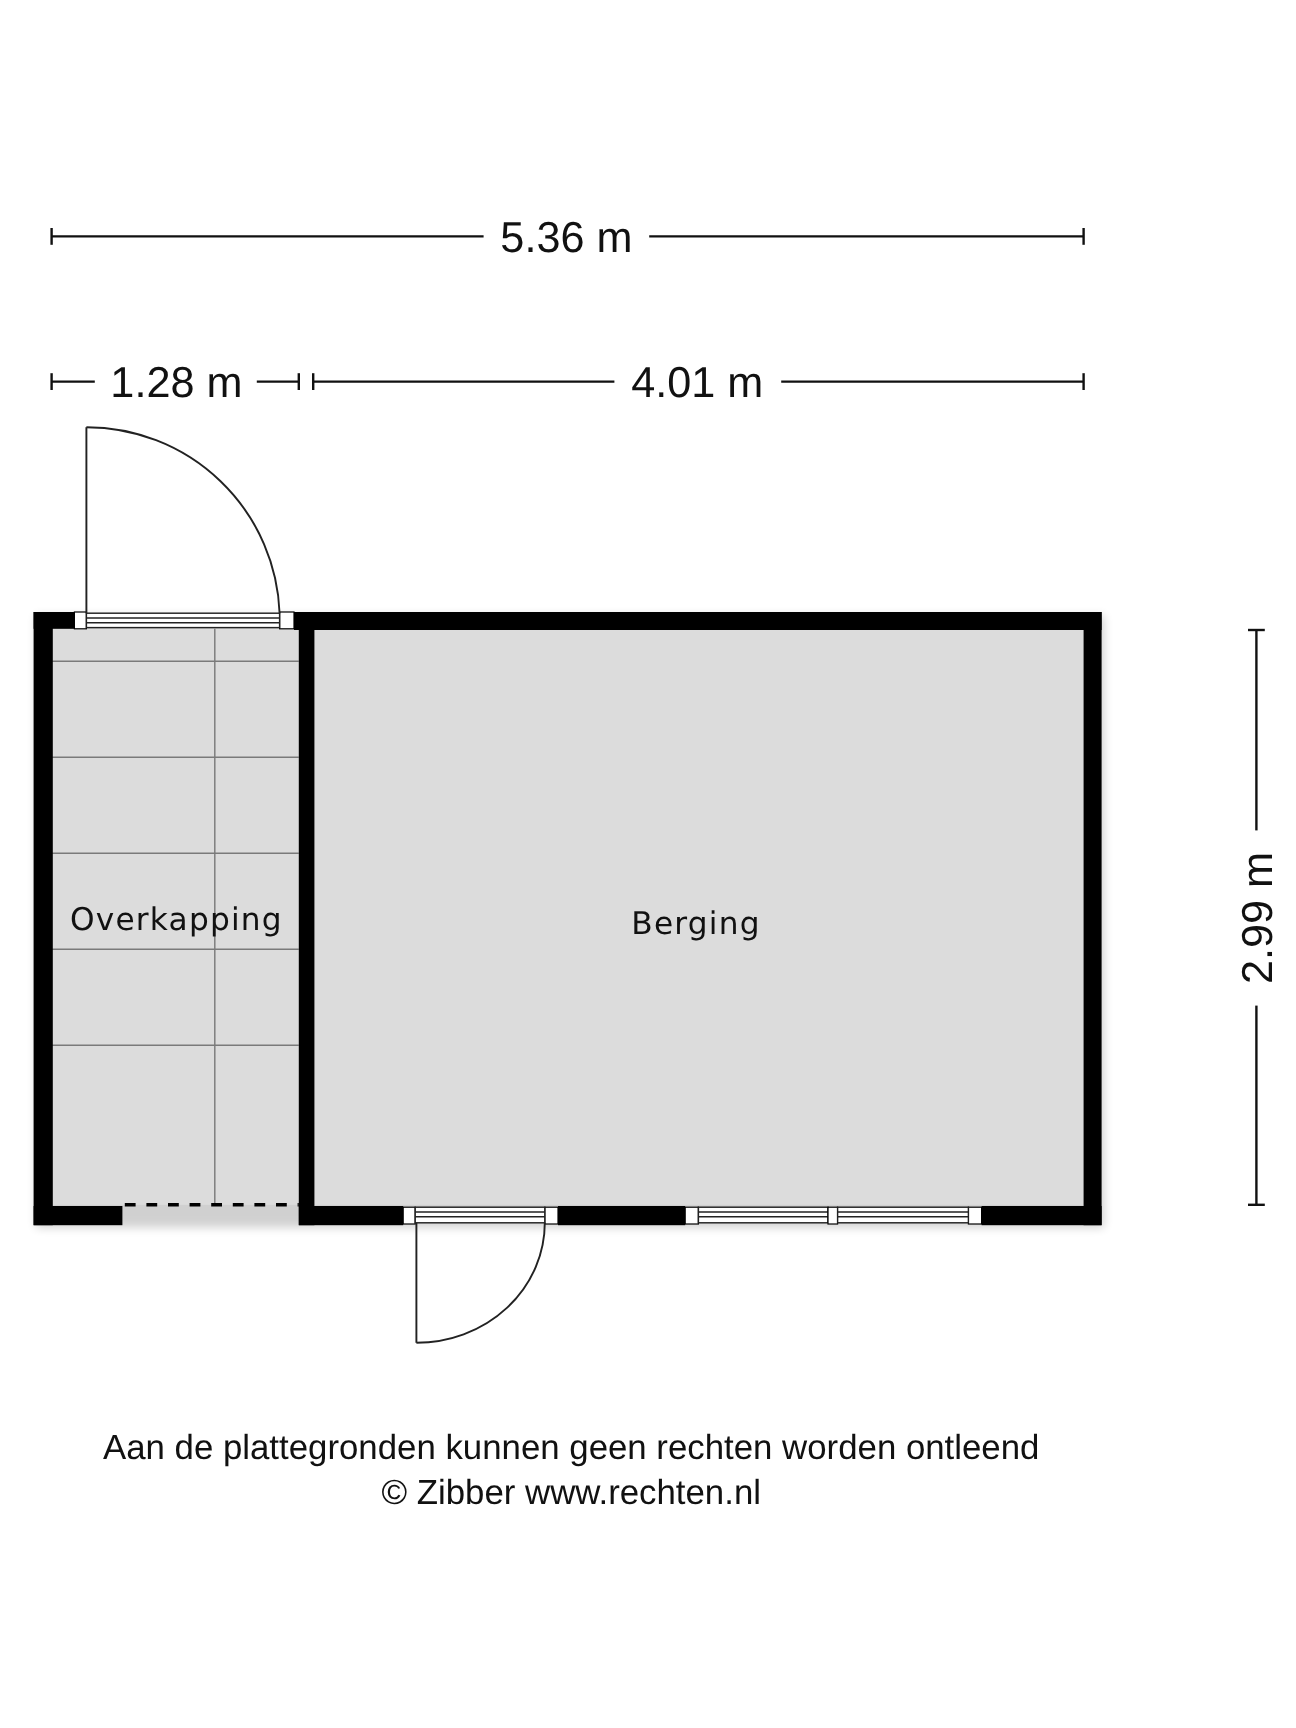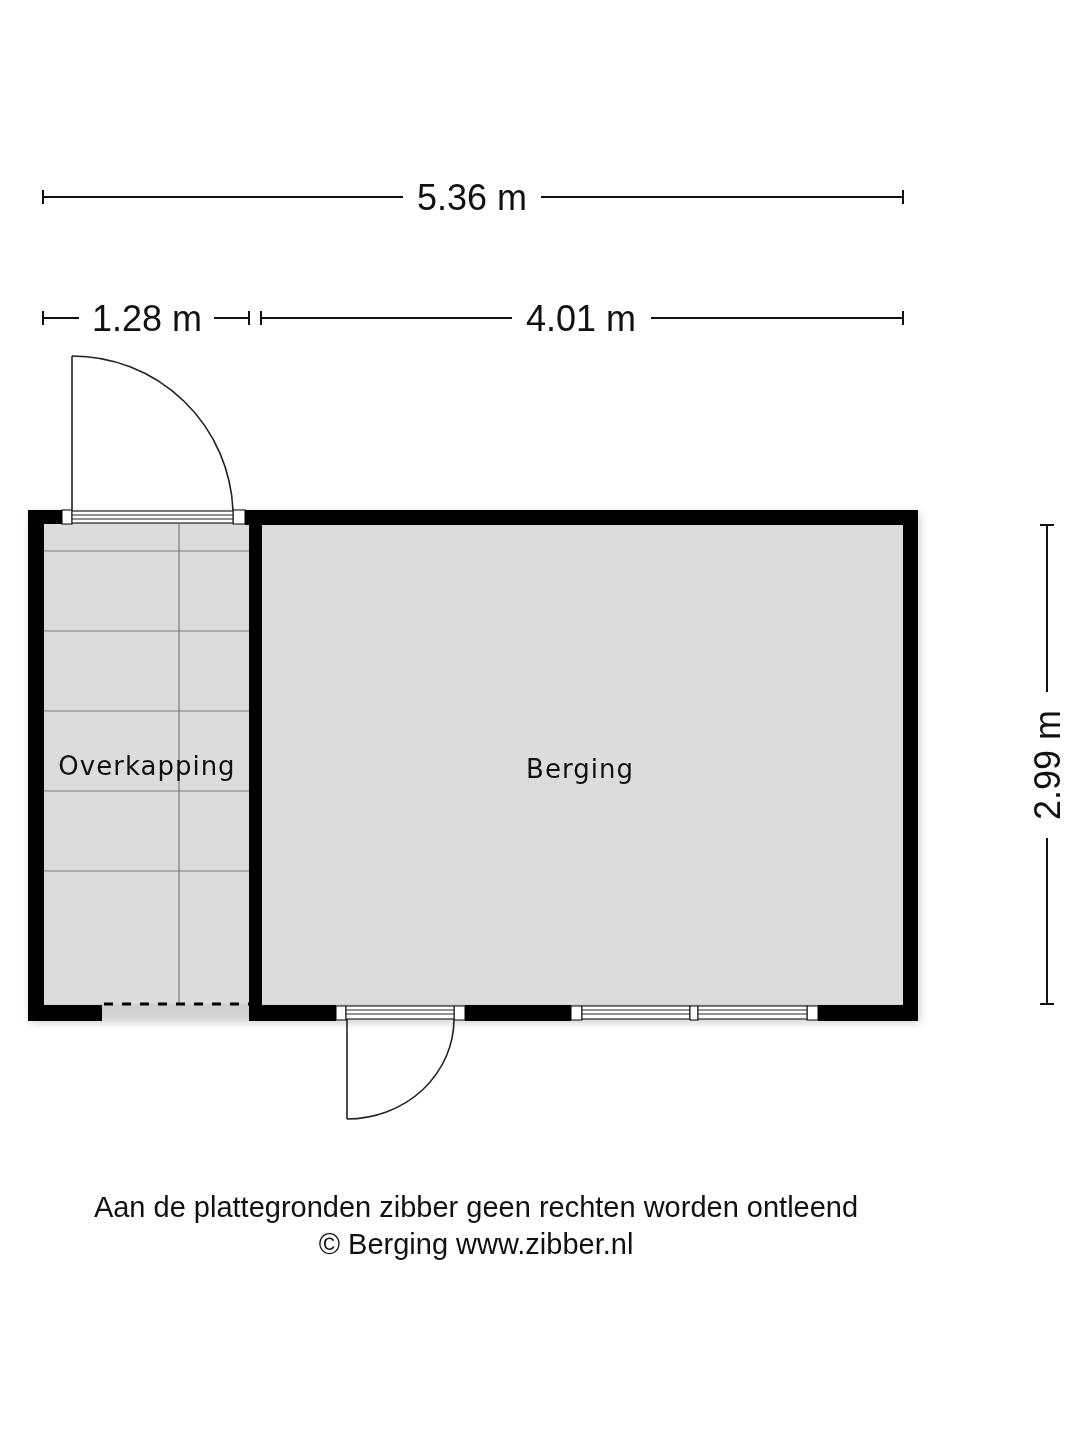--- a/index.html
+++ b/index.html
@@ -117,14 +117,14 @@
     <rect x="690" y="1006" width="8" height="14" fill="#fff" stroke="#000" stroke-width="1"></rect>
     <rect x="698" y="1006" width="109" height="13" fill="#fff" stroke="#222" stroke-width="1.2"></rect>
     <line x1="698" y1="1010" x2="807" y2="1010" stroke="#222" stroke-width="1.2"></line>
     <line x1="698" y1="1014" x2="807" y2="1014" stroke="#222" stroke-width="1.2"></line>
   </g>
 
   <text class="roomlabel" x="147" y="775" text-anchor="middle">Overkapping</text>
   <text class="roomlabel" x="580" y="778" text-anchor="middle">Berging</text>
 </svg>
 
-<div class="footer" id="disclaimer">Aan de plattegronden zibber geen rechten worden ontleend</div>
-<div class="footer" id="copyright">© Berging www.zibber.nl</div>
+<div class="footer" id="disclaimer">Aan de plattegronden kunnen geen rechten worden ontleend</div>
+<div class="footer" id="copyright">© Zibber www.rechten.nl</div>
 
 </body></html>

